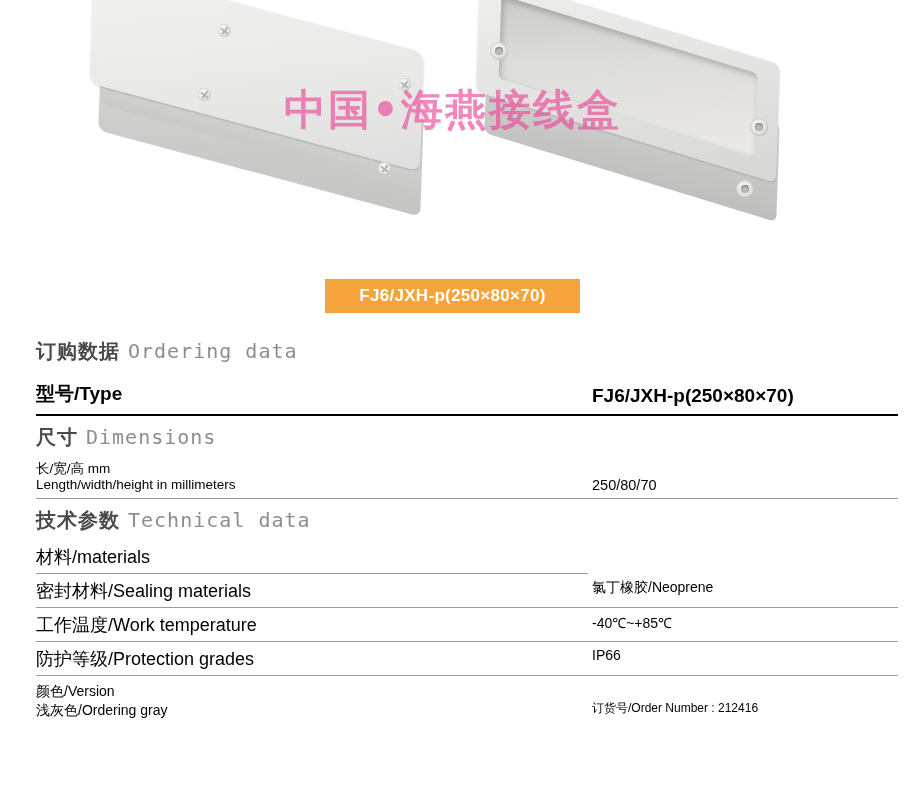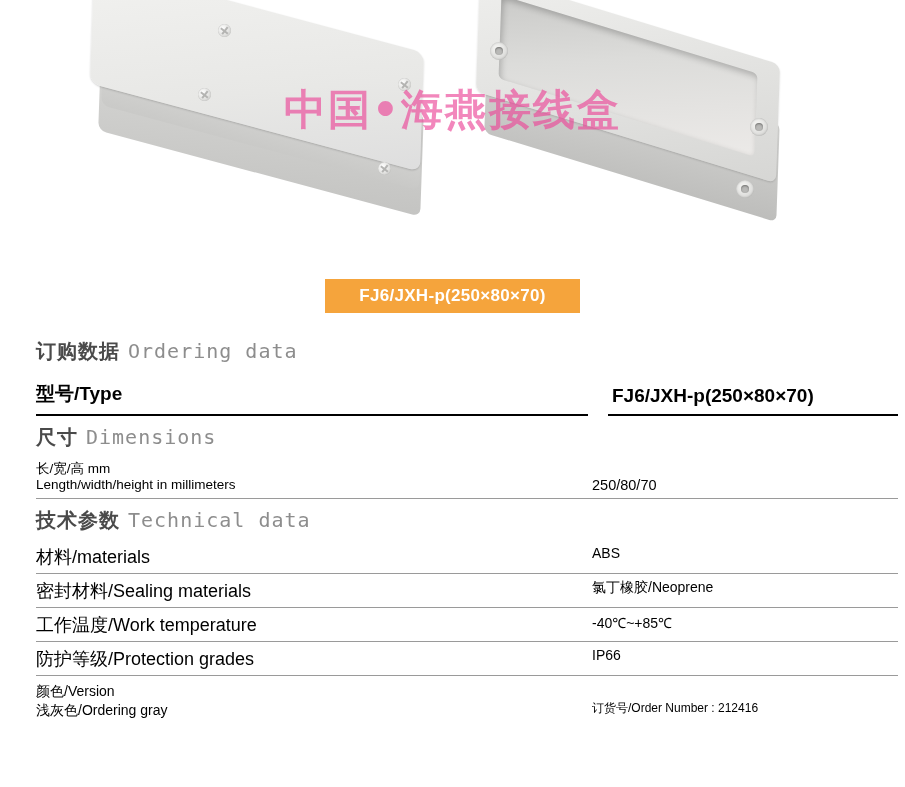--- a/index.html
+++ b/index.html
@@ -184,21 +184,21 @@
     display: flex;
     width: 100%;
   }
   .cell-l { width: 552px; }
   .cell-r { flex: 1; }
 
   .rule-thick { border-bottom: 2px solid #000; }
   .rule-thin  { border-bottom: 1px solid #9a9a9a; }
   .rule-none  { border-bottom: 0 solid transparent; }
 
-  .type-row { align-items: flex-end; gap: 20px; }
+  .type-row { align-items: flex-end; }
   .type-label {
     font-size: 19px;
     font-weight: bold;
     padding: 10px 0 7px 0;
   }
   .type-value {
     font-size: 19px;
     font-weight: bold;
     padding: 10px 0 7px 0;
   }
@@ -302,23 +302,20 @@
   </div>
 
   <div class="section-head">
     <span class="cn">技术参数</span><span class="en">Technical data</span>
   </div>
 
   <div class="row">
     <div class="cell-l rule-thin">
       <div class="spec-label">材料/materials</div>
     </div>
-    <div class="cell-r rule-thin pad-r">
-      <div class="spec-value">ABS</div>
-    </div>
   </div>
 
   <div class="row">
     <div class="cell-l rule-thin">
       <div class="spec-label">密封材料/Sealing materials</div>
     </div>
     <div class="cell-r rule-thin pad-r">
       <div class="spec-value">氯丁橡胶/Neoprene</div>
     </div>
   </div>

